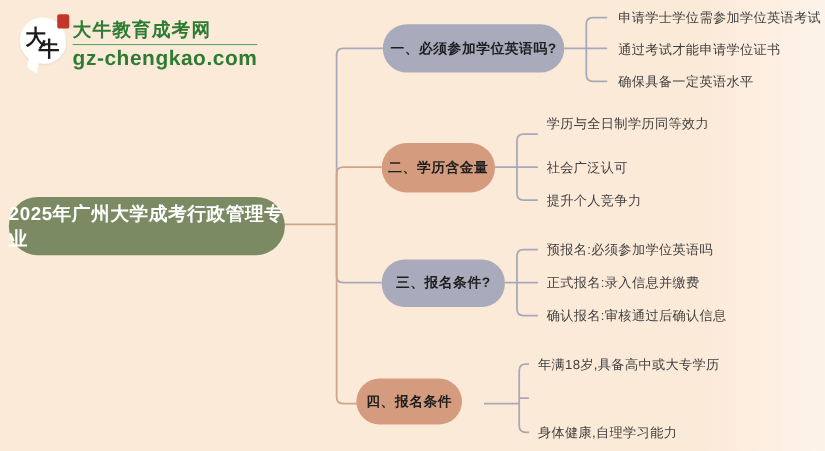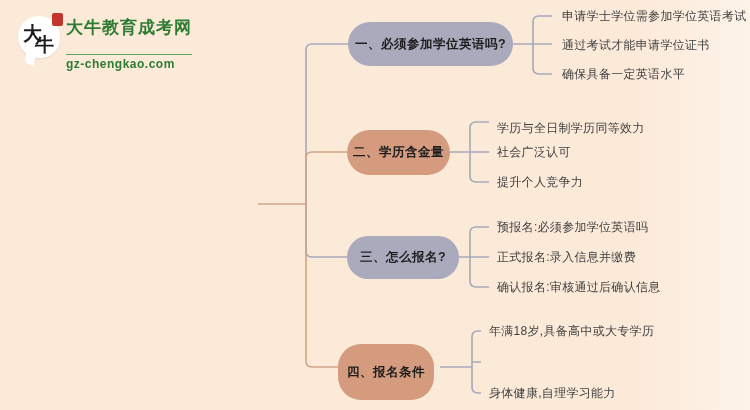--- a/index.html
+++ b/index.html
@@ -15,41 +15,41 @@
   .logo{position:absolute;left:18px;top:16px;display:flex;align-items:flex-start;}
   .bubble{position:relative;width:42px;height:42px;background:#ffffff;
     border-radius:48% 50% 46% 50%;box-shadow:0 1px 2px rgba(0,0,0,0.08);}
   .bubble .tail{position:absolute;left:7px;bottom:-6px;width:10px;height:10px;background:#ffffff;
     transform:rotate(28deg) skew(18deg);border-radius:0 0 0 3px;}
   .bubble .c1{position:absolute;left:5px;top:5px;font-size:19px;font-weight:bold;color:#1c1c1c;}
   .bubble .c2{position:absolute;left:17px;top:16px;font-size:19px;font-weight:bold;color:#1c1c1c;}
   .seal{position:absolute;right:-3px;top:-3px;width:11px;height:13px;background:#c2372b;border-radius:2px;}
   .logo-text{margin-left:6px;padding-top:2px;}
   .site-name{font-size:17px;font-weight:bold;color:#2e7c33;letter-spacing:1px;line-height:1.15;}
-  .domain{font-size:12px;font-weight:bold;color:#2e7c33;border-top:1px solid #5fa463;
-    padding-top:2px;margin-top:16px;letter-spacing:0.5px;}
+  .domain{font-size:19px;font-weight:bold;color:#2e7c33;border-top:1px solid #5fa463;
+    padding-top:2px;margin-top:2px;letter-spacing:0.5px;}
 
   
   .main-topic{position:absolute;left:8px;top:179px;width:251px;height:53px;border-radius:27px;
     display:flex;align-items:center;justify-content:center;
     color:#ffffff;font-size:17px;font-weight:bold;letter-spacing:0.5px;}
 
   
   .pill{position:absolute;display:flex;align-items:center;justify-content:center;
     color:#1e1e1e;font-weight:bold;font-size:12.5px;letter-spacing:0.5px;}
   .pill.b1{left:348px;top:22px;width:165px;height:44px;border-radius:22px;}
   .pill.b2{left:347px;top:130px;width:103px;height:45px;border-radius:23px;}
   .pill.b3{left:347px;top:236px;width:112px;height:43px;border-radius:21px;}
-  .pill.b4{left:338px;top:344px;width:96px;height:56px;border-radius:23px;}
+  .pill.b4{left:324px;top:344px;width:96px;height:42px;border-radius:23px;}
 
   
   .leaf{position:absolute;transform:translateY(-50%);font-size:12px;color:#3f3f3f;
     letter-spacing:0.3px;white-space:nowrap;line-height:1;}
   .l1a{left:562px;top:16px;} .l1b{left:562px;top:45px;} .l1c{left:562px;top:74px;}
-  .l2a{left:497px;top:128px;text-align:right;} .l2b{left:497px;top:152px;} .l2c{left:497px;top:182px;}
+  .l2a{left:497px;top:112px;text-align:right;} .l2b{left:497px;top:152px;} .l2c{left:497px;top:182px;}
   .l3a{left:497px;top:227px;} .l3b{left:497px;top:257px;} .l3c{left:497px;top:287px;}
   .l4a{left:489px;top:331px;} .l4b{left:489px;top:362px;} .l4c{left:489px;top:393px;}
 </style>
 </head>
 <body>
 
 <div class="stage">
 
   <svg class="connectors" viewBox="0 0 750 410">
     <path d="M258,204 H306" stroke="#cfa48b"></path>
@@ -70,24 +70,25 @@
       <span class="c2">牛</span>
       <span class="seal" title="大牛教育成考网"></span>
       <span class="tail"></span>
     </div>
     <div class="logo-text">
       <div class="site-name">大牛教育成考网</div>
       <div class="domain">gz-chengkao.com</div>
     </div>
   </div>
 
+  <div class="main-topic" style="background: rgb(123, 138, 99);">2025年广州大学成考行政管理专业</div>
 
   <div class="pill b1" style="background: rgb(169, 171, 188);">一、必须参加学位英语吗?</div>
   <div class="pill b2" style="background: rgb(213, 155, 126);">二、学历含金量</div>
-  <div class="pill b3" style="background: rgb(169, 171, 188);">三、怎么报名?</div>
+  <div class="pill b3" style="background: rgb(169, 171, 188);">三、报名条件?</div>
   <div class="pill b4" style="background: rgb(213, 155, 126);">四、报名条件</div>
 
   <div class="leaf l1a">申请学士学位需参加学位英语考试</div>
   <div class="leaf l1b">通过考试才能申请学位证书</div>
   <div class="leaf l1c">确保具备一定英语水平</div>
 
   <div class="leaf l2a">学历与全日制学历同等效力</div>
   <div class="leaf l2b">社会广泛认可</div>
   <div class="leaf l2c">提升个人竞争力</div>
 

